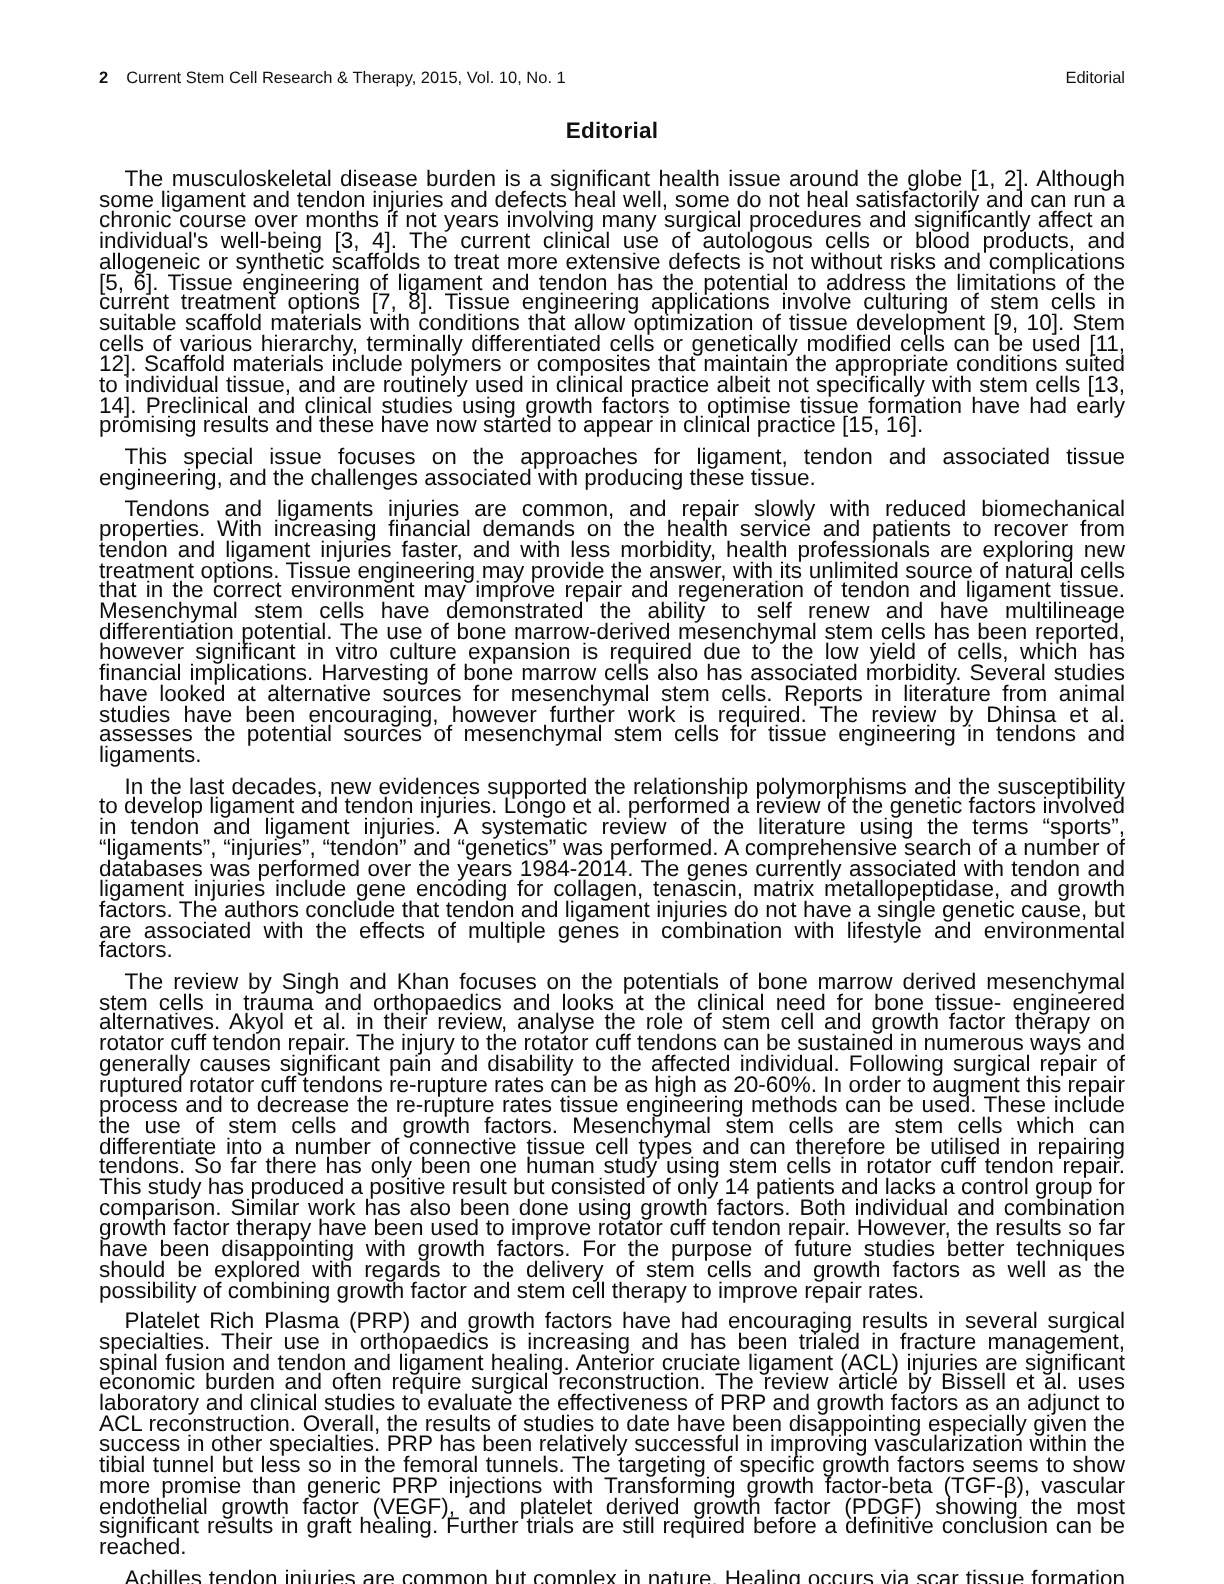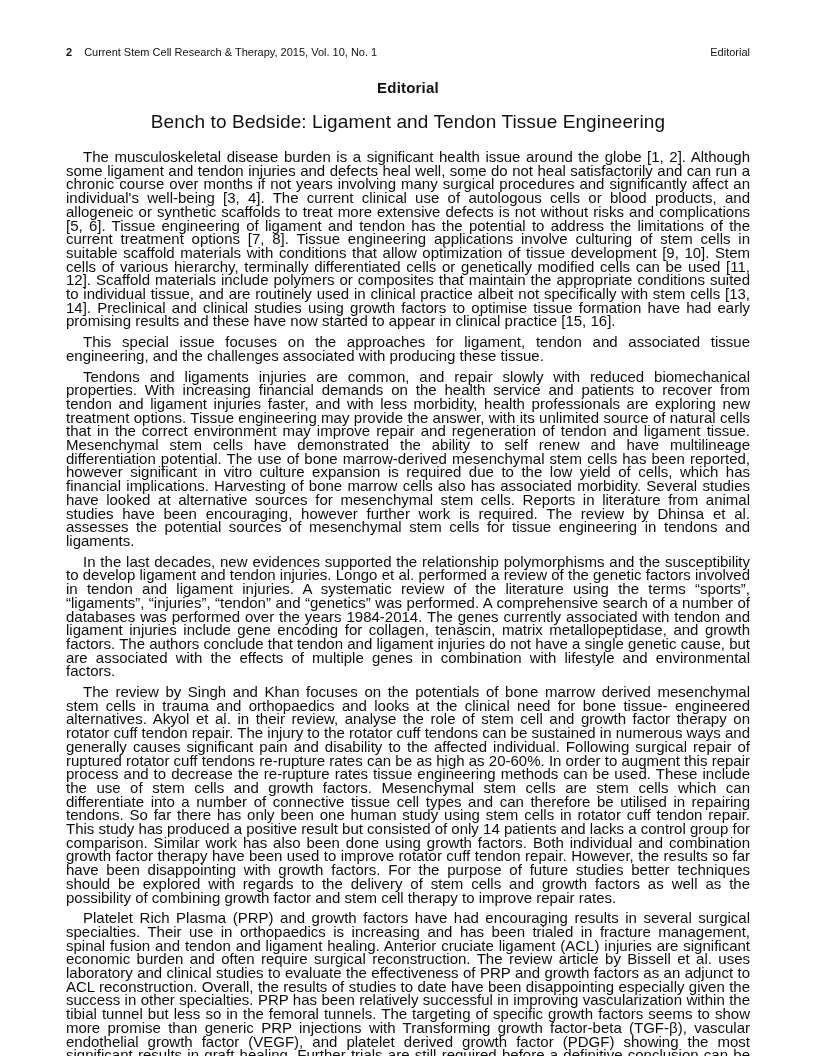--- a/index.html
+++ b/index.html
@@ -68,21 +68,20 @@
   <div class="running-header">
     <div class="left">
       <span class="page-number">2</span>
       <span class="journal-citation">Current Stem Cell Research &amp; Therapy, 2015, Vol. 10, No. 1</span>
     </div>
     <div class="right">Editorial</div>
   </div>
 
   <div class="kicker">Editorial</div>
 
-  <h1 class="article-title">Bench to Bedside: Ligament and Tendon Tissue Engineering</h1>
 
   <div class="article-body">
     <p>The musculoskeletal disease burden is a significant health issue around the globe [1, 2]. Although some ligament and tendon injuries and defects heal well, some do not heal satisfactorily and can run a chronic course over months if not years involving many surgical procedures and significantly affect an individual's well-being [3, 4]. The current clinical use of autologous cells or blood products, and allogeneic or synthetic scaffolds to treat more extensive defects is not without risks and complications [5, 6]. Tissue engineering of ligament and tendon has the potential to address the limitations of the current treatment options [7, 8]. Tissue engineering applications involve culturing of stem cells in suitable scaffold materials with conditions that allow optimization of tissue development [9, 10]. Stem cells of various hierarchy, terminally differentiated cells or genetically modified cells can be used [11, 12]. Scaffold materials include polymers or composites that maintain the appropriate conditions suited to individual tissue, and are routinely used in clinical practice albeit not specifically with stem cells [13, 14]. Preclinical and clinical studies using growth factors to optimise tissue formation have had early promising results and these have now started to appear in clinical practice [15, 16].</p>
     <p>This special issue focuses on the approaches for ligament, tendon and associated tissue engineering, and the challenges associated with producing these tissue.</p>
     <p>Tendons and ligaments injuries are common, and repair slowly with reduced biomechanical properties. With increasing financial demands on the health service and patients to recover from tendon and ligament injuries faster, and with less morbidity, health professionals are exploring new treatment options. Tissue engineering may provide the answer, with its unlimited source of natural cells that in the correct environment may improve repair and regeneration of tendon and ligament tissue. Mesenchymal stem cells have demonstrated the ability to self renew and have multilineage differentiation potential. The use of bone marrow-derived mesenchymal stem cells has been reported, however significant in vitro culture expansion is required due to the low yield of cells, which has financial implications. Harvesting of bone marrow cells also has associated morbidity. Several studies have looked at alternative sources for mesenchymal stem cells. Reports in literature from animal studies have been encouraging, however further work is required. The review by Dhinsa et al. assesses the potential sources of mesenchymal stem cells for tissue engineering in tendons and ligaments.</p>
     <p>In the last decades, new evidences supported the relationship polymorphisms and the susceptibility to develop ligament and tendon injuries. Longo et al. performed a review of the genetic factors involved in tendon and ligament injuries. A systematic review of the literature using the terms “sports”, “ligaments”, “injuries”, “tendon” and “genetics” was performed. A comprehensive search of a number of databases was performed over the years 1984-2014. The genes currently associated with tendon and ligament injuries include gene encoding for collagen, tenascin, matrix metallopeptidase, and growth factors. The authors conclude that tendon and ligament injuries do not have a single genetic cause, but are associated with the effects of multiple genes in combination with lifestyle and environmental factors.</p>
     <p>The review by Singh and Khan focuses on the potentials of bone marrow derived mesenchymal stem cells in trauma and orthopaedics and looks at the clinical need for bone tissue- engineered alternatives. Akyol et al. in their review, analyse the role of stem cell and growth factor therapy on rotator cuff tendon repair. The injury to the rotator cuff tendons can be sustained in numerous ways and generally causes significant pain and disability to the affected individual. Following surgical repair of ruptured rotator cuff tendons re-rupture rates can be as high as 20-60%. In order to augment this repair process and to decrease the re-rupture rates tissue engineering methods can be used. These include the use of stem cells and growth factors. Mesenchymal stem cells are stem cells which can differentiate into a number of connective tissue cell types and can therefore be utilised in repairing tendons. So far there has only been one human study using stem cells in rotator cuff tendon repair. This study has produced a positive result but consisted of only 14 patients and lacks a control group for comparison. Similar work has also been done using growth factors. Both individual and combination growth factor therapy have been used to improve rotator cuff tendon repair. However, the results so far have been disappointing with growth factors. For the purpose of future studies better techniques should be explored with regards to the delivery of stem cells and growth factors as well as the possibility of combining growth factor and stem cell therapy to improve repair rates.</p>
     <p>Platelet Rich Plasma (PRP) and growth factors have had encouraging results in several surgical specialties. Their use in orthopaedics is increasing and has been trialed in fracture management, spinal fusion and tendon and ligament healing. Anterior cruciate ligament (ACL) injuries are significant economic burden and often require surgical reconstruction. The review article by Bissell et al. uses laboratory and clinical studies to evaluate the effectiveness of PRP and growth factors as an adjunct to ACL reconstruction. Overall, the results of studies to date have been disappointing especially given the success in other specialties. PRP has been relatively successful in improving vascularization within the tibial tunnel but less so in the femoral tunnels. The targeting of specific growth factors seems to show more promise than generic PRP injections with Transforming growth factor-beta (TGF-β), vascular endothelial growth factor (VEGF), and platelet derived growth factor (PDGF) showing the most significant results in graft healing. Further trials are still required before a definitive conclusion can be reached.</p>
     <p>Achilles tendon injuries are common but complex in nature. Healing occurs via scar tissue formation leading to poor patient outcomes. Currently, surgical and non-surgical treatments lead to suboptimal tendon healing and has complications. Tissue en-</p>
   </div>

